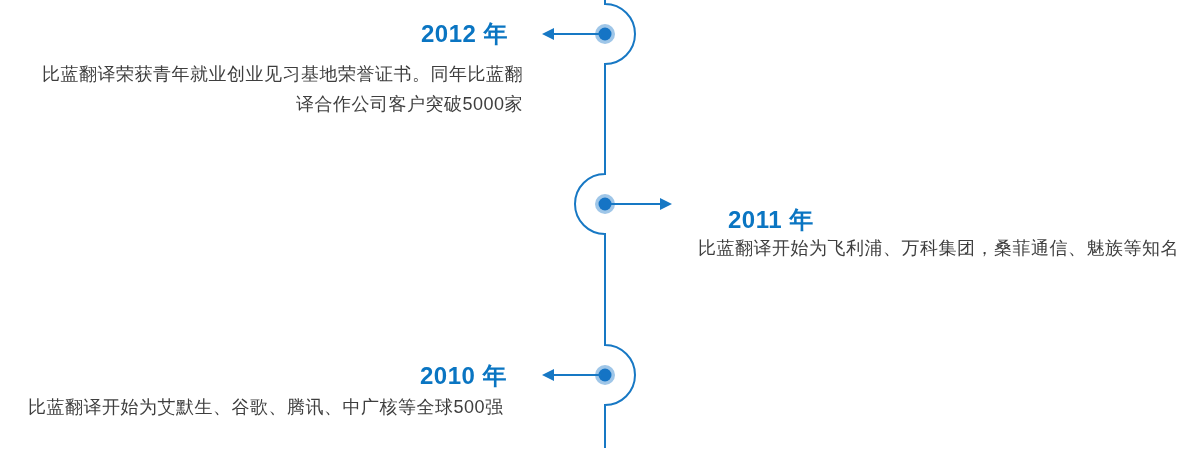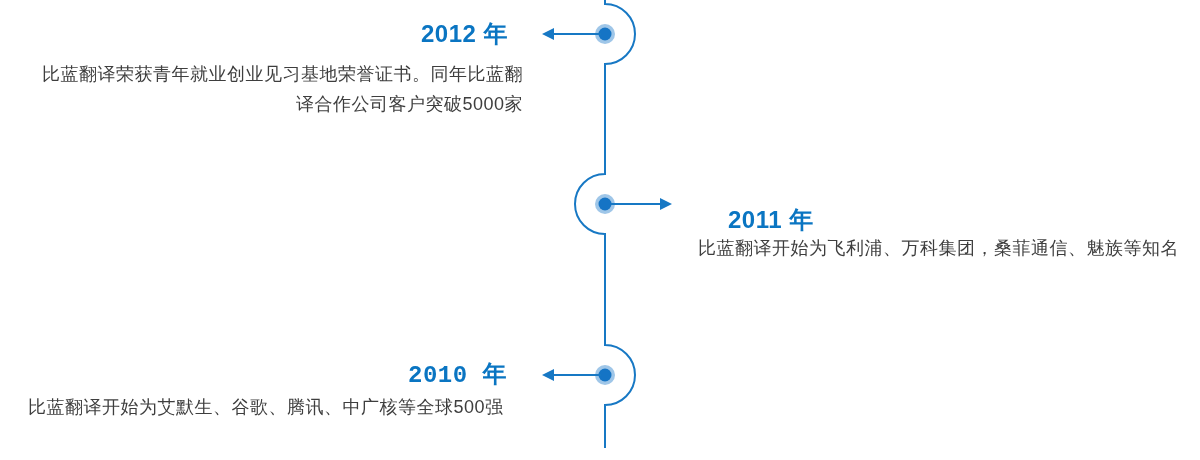--- a/index.html
+++ b/index.html
@@ -28,21 +28,21 @@
     letter-spacing: 0.5px;
     line-height: 30px;
     white-space: nowrap;
   }
   .milestone div { white-space: nowrap; }
   .y2012 { top: 20px; right: 692px; }
   .b2012 { top: 59px; right: 677px; text-align: right; }
   .y2011 { top: 206px; left: 707px; margin-left: 21px; }
   .b2011 { top: 233px; left: 687px; text-align: left; }
   .b2011 .line-0 { text-indent: 11px; text-align: right; }
-  .y2010 { top: 362px; right: 693px; font-family: Liberation Mono, monospace; }
+  .y2010 { top: 362px; right: 693px; }
   .b2010 { top: 392px; left: 28px; width: 512px; text-align: left; line-height: 31px; }
 </style>
 </head>
 <body>
 
 <div class="stage">
 
   <svg class="spine-svg" width="1200" height="460" viewBox="0 0 1200 460">
 
     <path d="M605 0 L605 4 A30 30 0 0 1 605 64 L605 174 A30 30 0 0 0 605 234 L605 345 A30 30 0 0 1 605 405 L605 448" fill="none" stroke="#1778c4" stroke-width="2"></path>

